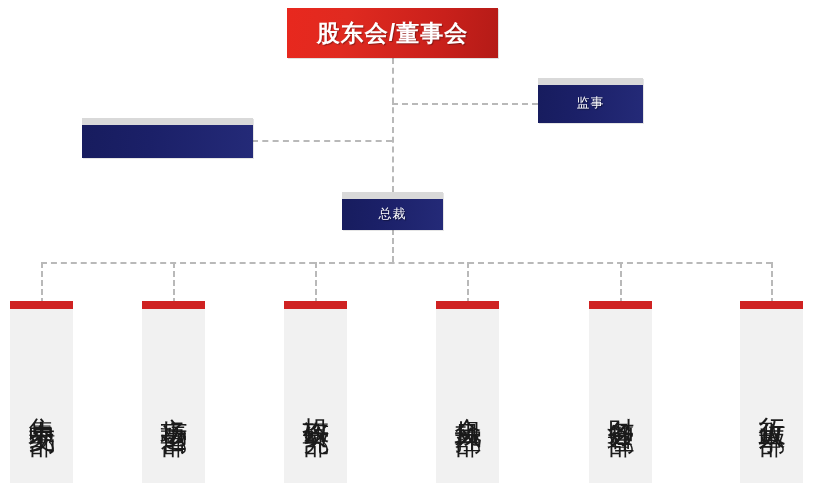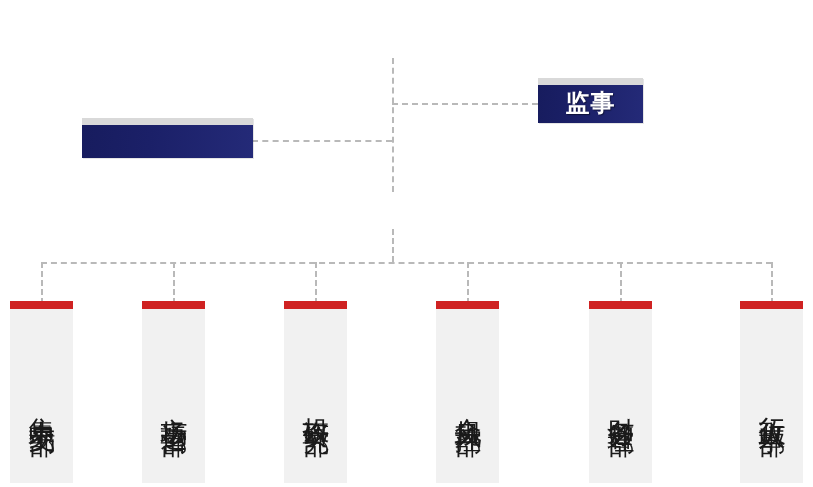--- a/index.html
+++ b/index.html
@@ -62,22 +62,22 @@
   .box-navy .cap {
     position: absolute;
     top: 0;
     left: 0;
     right: 0;
     height: 7px;
     background: #d9d9d9;
   }
   .box-navy .label {
     color: #ffffff;
-    font-weight: bold;
-    font-size: 24px;
+    font-weight: normal;
+    font-size: 13px;
     letter-spacing: 1px;
     text-shadow: 1px 1px 1px rgba(0,0,0,0.45);
     white-space: nowrap;
     margin-top: 5px;
   }
 
   
   .box-dept {
     position: absolute;
     box-sizing: border-box;
@@ -123,30 +123,37 @@
 
   <div class="conn-h" style="left:41px; top:262px; width:731px;"></div>
 
   <div class="conn-v" style="left:41px; top:262px; height:42px;"></div>
   <div class="conn-v" style="left:173px; top:262px; height:42px;"></div>
   <div class="conn-v" style="left:315px; top:262px; height:42px;"></div>
   <div class="conn-v" style="left:467px; top:262px; height:42px;"></div>
   <div class="conn-v" style="left:620px; top:262px; height:42px;"></div>
   <div class="conn-v" style="left:771px; top:262px; height:42px;"></div>
 
+  <div class="box-red" style="left:287px; top:8px; width:211px; height:50px;">
+    <span class="label">股东会/董事会</span>
+  </div>
 
   <div class="box-navy" style="left:538px; top:78px; width:105px; height:45px;">
     <span class="cap"></span>
     <span class="label">监事</span>
   </div>
 
   <div class="box-navy" style="left:82px; top:118px; width:171px; height:40px;">
     <span class="cap"></span>
   </div>
 
+  <div class="box-navy" style="left:342px; top:192px; width:101px; height:38px;">
+    <span class="cap"></span>
+    <span class="label">总裁</span>
+  </div>
 
   <div class="box-dept" style="left:10px; top:301px; width:63px; height:182px;">
     <span class="topbar"></span>
     <span class="vlabel">集中交易部</span>
   </div>
 
   <div class="box-dept" style="left:142px; top:301px; width:63px; height:182px;">
     <span class="topbar"></span>
     <span class="vlabel">市场运营部</span>
   </div>

